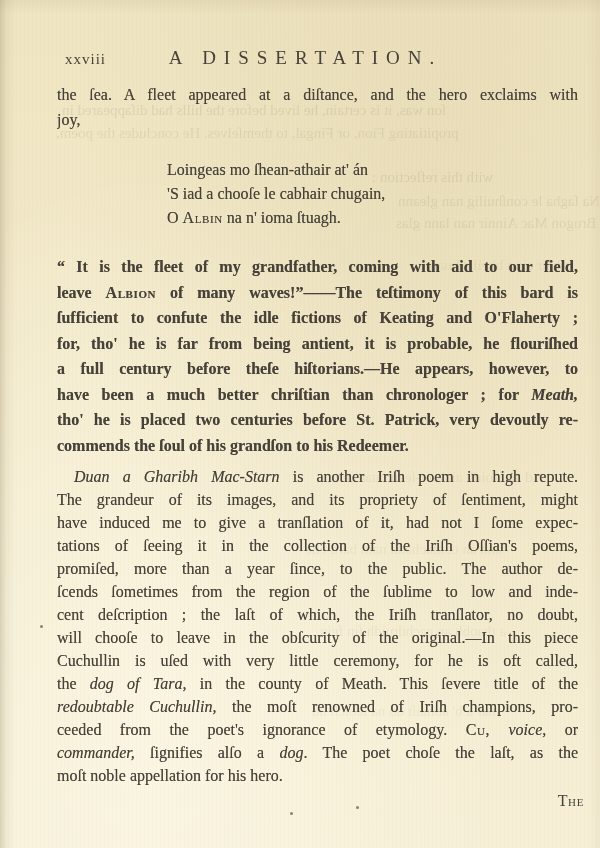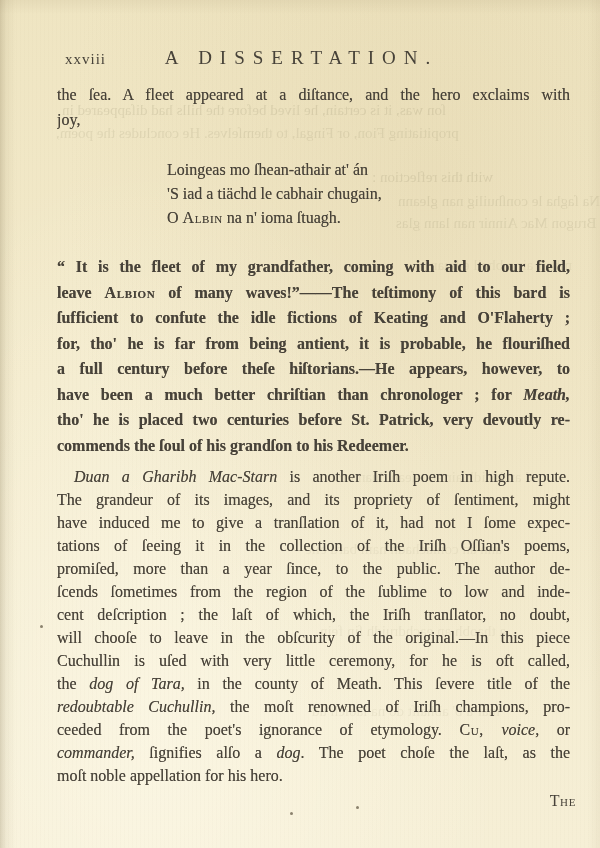--- a/index.html
+++ b/index.html
@@ -23,21 +23,21 @@
       linear-gradient(180deg,#efe5c2 0%, #f3eacb 45%, #f6efd6 100%);
   }
   
   .page::after{
     content:"";position:absolute;inset:0;pointer-events:none;
     background:repeating-linear-gradient(90deg, rgba(130,110,70,.035) 0 1px, rgba(130,110,70,0) 1px 4px);
     opacity:.55;
   }
   .content{
     position:relative;
-    padding:46px 30px 0 57px;
+    padding:46px 22px 0 57px;
     z-index:2;
   }
   .pageheader{position:relative;height:24px;line-height:24px;}
   .pagenum{
     position:absolute;left:8px;top:1px;
     font-size:15px;letter-spacing:1px;
   }
   .runtitle{
     text-align:center;
     font-size:19px;
@@ -106,21 +106,21 @@
     </div>
 
     <div class="body-text">
 
     <div class="block para b0">
           <div class="line j"><span>the ſea.  A fleet appeared at a diſtance, and the hero exclaims with</span></div>
           <div class="line"><span>joy,</span></div>
         </div>
         <div class="block verse b1">
           <div class="line"><span>Loingeas mo ſhean-athair at' án</span></div>
-          <div class="line"><span>'S iad a tiächd le cabhair chugain,</span></div>
+          <div class="line"><span>'S iad a chooſe le cabhair chugain,</span></div>
           <div class="line"><span>O </span><span class="sc">Albin</span><span> na n' ioma ſtuagh.</span></div>
         </div>
         <div class="block para b2">
           <div class="line j"><span>“ It is the fleet of my grandfather, coming with aid to our field,</span></div>
           <div class="line j"><span>leave </span><span class="sc">Albion</span><span> of many waves!”——The teſtimony of this bard is</span></div>
           <div class="line j"><span>ſufficient to confute the idle fictions of Keating and O'Flaherty ;</span></div>
           <div class="line j"><span>for, tho' he is far from being antient, it is probable, he flouriſhed</span></div>
           <div class="line j"><span>a full century before theſe hiſtorians.—He appears, however, to</span></div>
           <div class="line j"><span>have been a much better chriſtian than chronologer ; for </span><span class="it">Meath,</span></div>
           <div class="line j"><span>tho' he is placed two centuries before St. Patrick, very devoutly re-</span></div>

